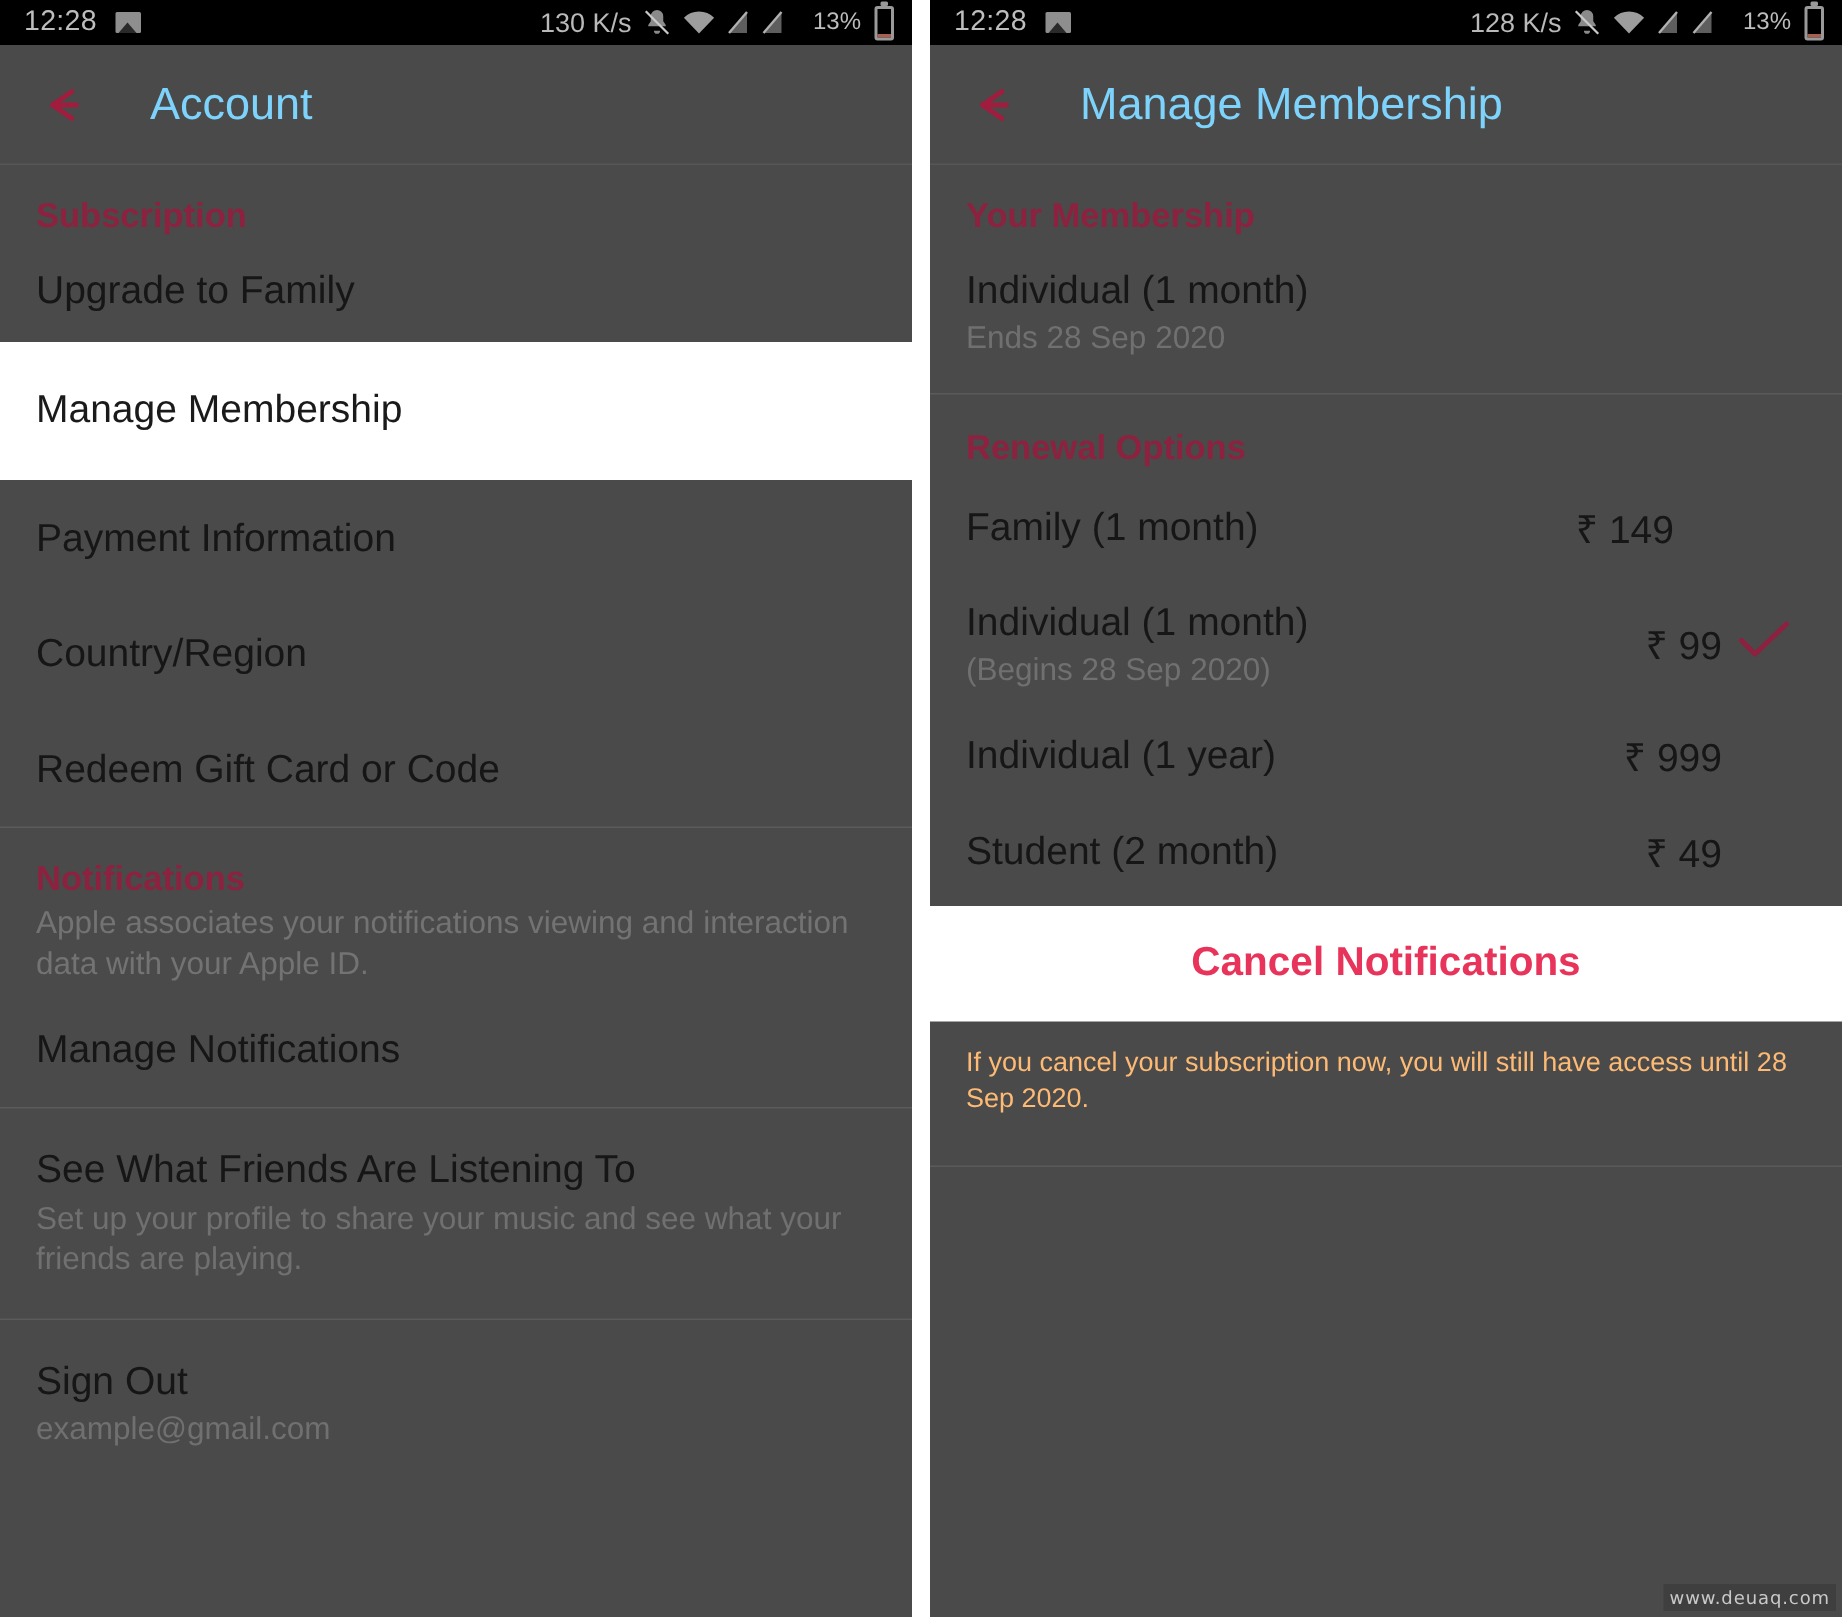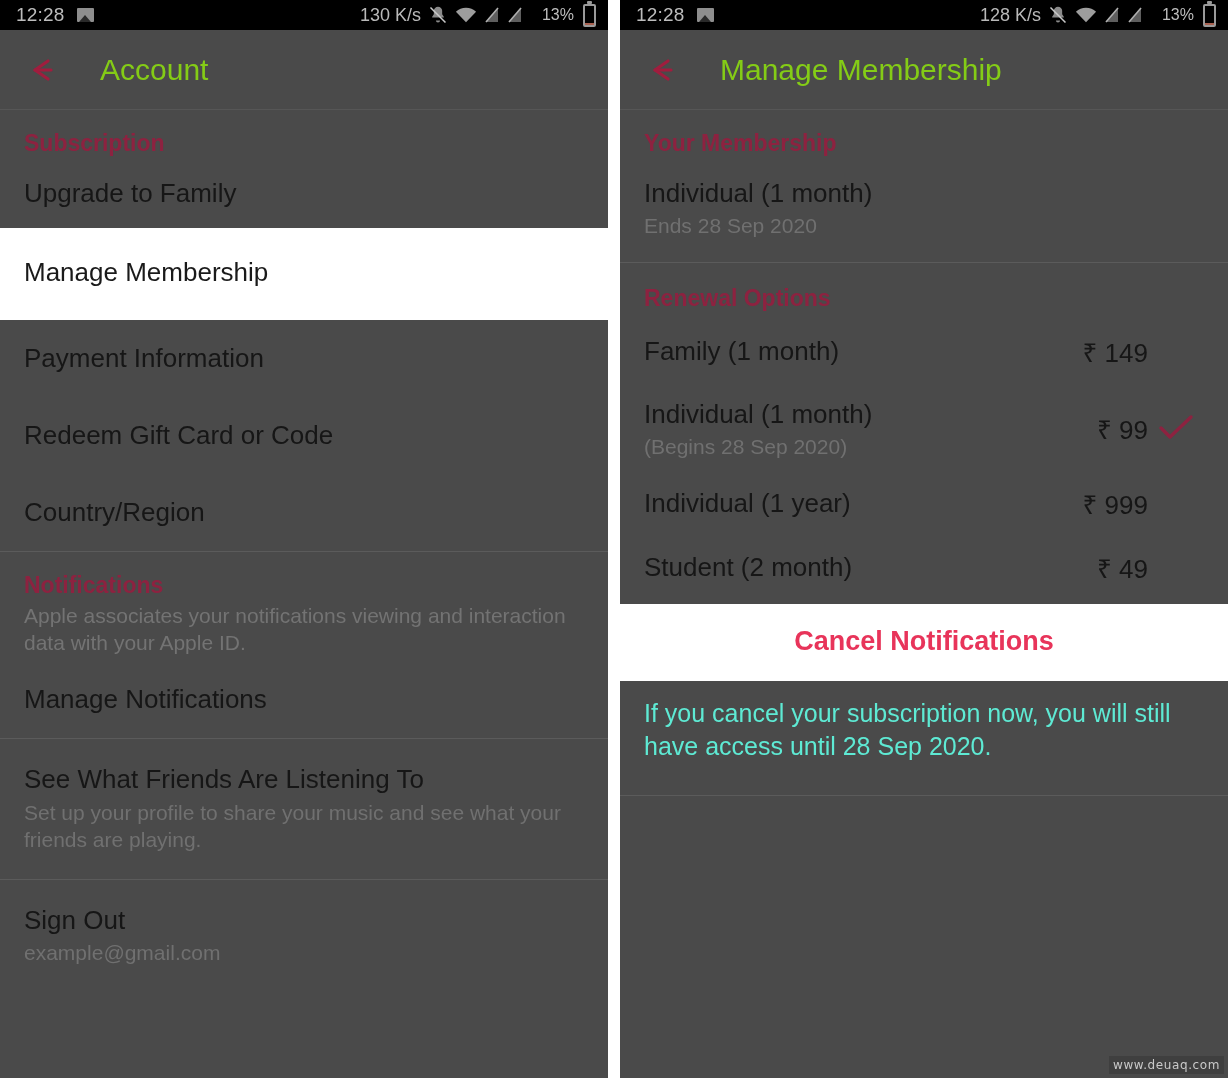--- a/index.html
+++ b/index.html
@@ -93,21 +93,21 @@
     display: flex;
     align-items: center;
     padding-left: 24px;
     box-sizing: border-box;
     background: #4a4a4a;
     border-bottom: 1px solid #565656;
   }
   .back-arrow { width: 40px; height: 30px; flex: none; }
   .appbar-title {
     font-size: 30px;
-    color: #84cc16;
+    color: #7dd3fc;
     margin-left: 36px;
     font-weight: 400;
   }
 
   
   .list { background: #4a4a4a; }
   .sec-divider { height: 1px; background: #5b5b5b; }
 
   .row {
     padding: 16px 24px 18px 24px;
@@ -166,22 +166,22 @@
     background: #ffffff;
     padding: 22px 0 24px 0;
     text-align: center;
   }
   .cancel-text {
     color: #e8345a;
     font-size: 27px;
     font-weight: bold;
   }
   .cancel-note {
-    font-size: 25px;
-    color: #5eead4;
+    font-size: 18px;
+    color: #fdba74;
     padding: 16px 24px 32px 24px;
     line-height: 1.32;
   }
   .filler { background: #4a4a4a; flex: 1; }
 
   .watermark {
     position: absolute;
     right: 4px;
     bottom: 4px;
     font-size: 12px;
@@ -256,24 +256,24 @@
         <div class="row" style="padding-top:0;padding-bottom:0;">
           <div class="row-title">Manage Membership</div>
         </div>
       </div>
 
       <div>
         <div class="row" style="padding-top:22px;padding-bottom:22px;">
           <div class="row-title">Payment Information</div>
         </div>
         <div class="row" style="padding-top:22px;padding-bottom:22px;">
+          <div class="row-title">Country/Region</div>
+        </div>
+        <div class="row" style="padding-top:22px;padding-bottom:22px;">
           <div class="row-title">Redeem Gift Card or Code</div>
-        </div>
-        <div class="row" style="padding-top:22px;padding-bottom:22px;">
-          <div class="row-title">Country/Region</div>
         </div>
       </div>
 
       <div class="sec-divider"></div>
 
       <div>
         <div class="sec-header">Notifications</div>
         <div class="sec-header-desc">Apple associates your notifications viewing and interaction data with your Apple ID.</div>
         <div class="row" style="padding-top:22px;padding-bottom:22px;">
           <div class="row-title">Manage Notifications</div>
@@ -354,21 +354,21 @@
           <div class="row-title">Individual (1 month)</div>
           <div class="row-sub">Ends 28 Sep 2020</div>
         </div>
       </div>
 
       <div class="sec-divider"></div>
 
       <div>
         <div class="sec-header" style="padding-top:22px;">Renewal Options</div>
 
-        <div class="price-row" style="padding-top:18px;padding-bottom:16px;">
+        <div class="price-row" style="padding-top:18px;padding-bottom:16px;gap:32px;">
           <div class="price-left">
             <div class="row-title">Family (1 month)</div>
           </div>
           <div class="price-val">₹ 149</div>
           <div class="check-slot"></div>
         </div>
 
         <div class="price-row" style="padding-top:12px;padding-bottom:12px;">
           <div class="price-left">
             <div class="row-title">Individual (1 month)</div>

